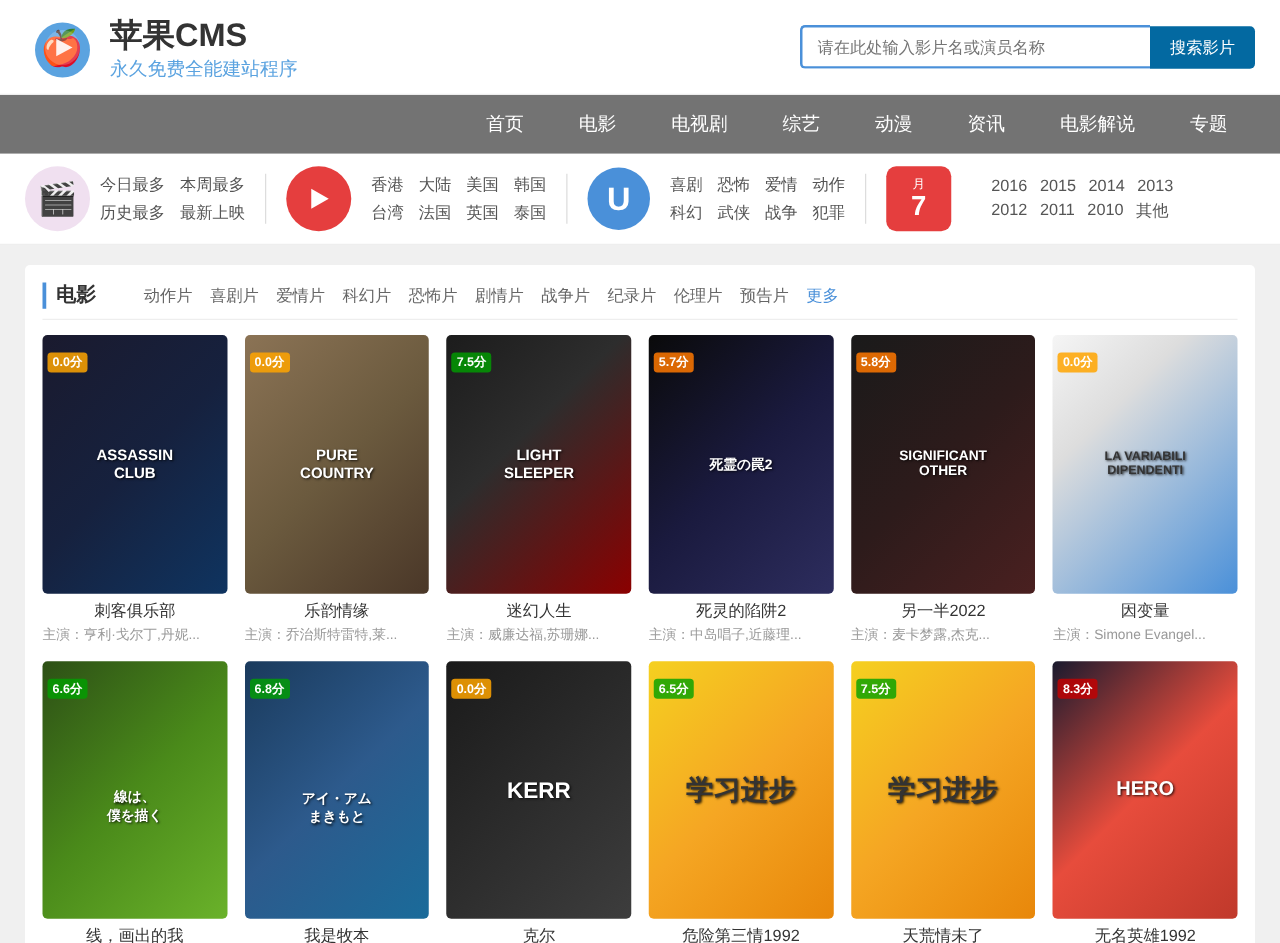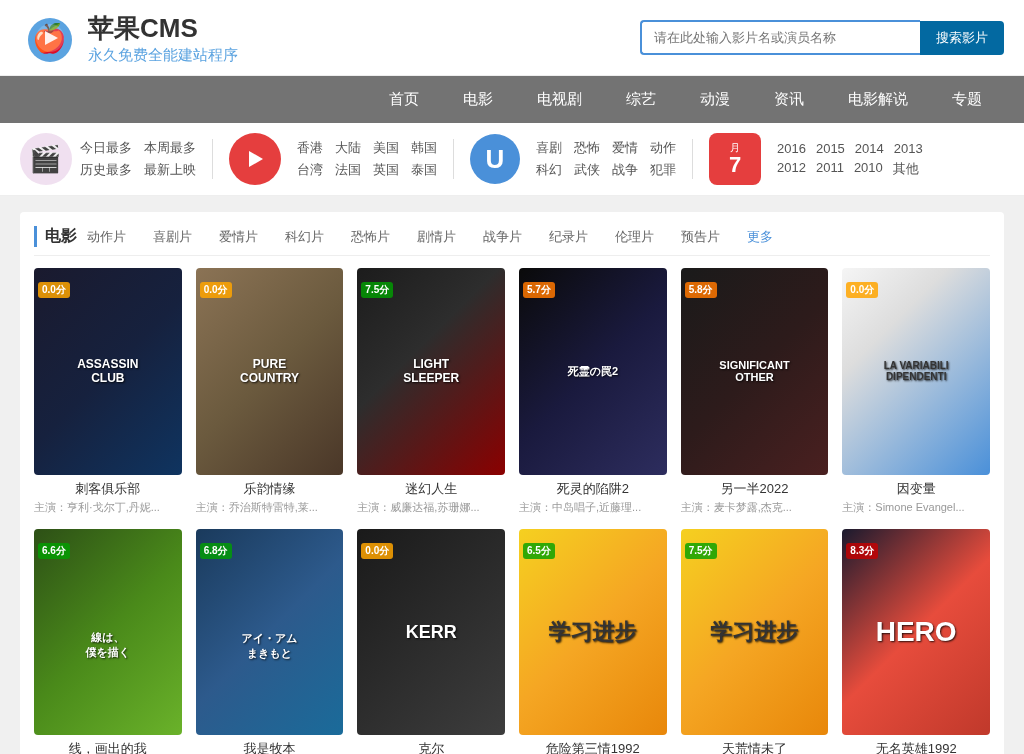--- a/index.html
+++ b/index.html
@@ -20,30 +20,30 @@
     .nav-bar { background: #737373; display: flex; align-items: center; padding: 0 20px; justify-content: flex-end; }
     .nav-item { color: #fff; padding: 14px 22px; cursor: pointer; font-size: 15px; white-space: nowrap; }
 
     
     .filter-row { background: #fff; display: flex; align-items: center; padding: 10px 20px; gap: 16px; border-bottom: 1px solid #eee; }
     .filter-links-col { display: flex; flex-direction: column; gap: 4px; }
     .filter-links-row { display: flex; gap: 12px; }
     .filter-link { color: #555; cursor: pointer; font-size: 13px; white-space: nowrap; }
     .divider-v { width: 1px; height: 40px; background: #ddd; flex-shrink: 0; }
     .genre-links { display: flex; flex-direction: column; gap: 4px; }
-    .year-links { display: flex; flex-direction: column; gap: 4px; }
+    .year-links { display: flex; flex-direction: column; gap: 4px; margin-left: 16px; }
     .year-row { display: flex; gap: 10px; }
     .year-link { color: #555; cursor: pointer; font-size: 13px; }
 
     
     .main { padding: 16px 20px; }
     .section { background: #fff; border-radius: 4px; padding: 14px; margin-bottom: 16px; }
     .section-header { display: flex; align-items: center; gap: 10px; margin-bottom: 12px; border-bottom: 1px solid #eee; padding-bottom: 8px; }
     .section-title { font-size: 16px; font-weight: bold; color: #333; border-left: 3px solid #4a90d9; padding-left: 8px; }
-    .section-tabs { display: flex; gap: 27px; flex-wrap: wrap; }
+    .section-tabs { display: flex; gap: 14px; flex-wrap: wrap; margin-left: 28px; }
     .section-tab { color: #666; cursor: pointer; font-size: 13px; }
     .section-tab-more { margin-left: auto; color: #4a90d9; cursor: pointer; font-size: 13px; }
 
     
     .movie-grid { display: grid; grid-template-columns: repeat(6, 1fr); gap: 14px; }
     .movie-card { cursor: pointer; }
     .movie-poster { position: relative; width: 100%; padding-bottom: 140%; background: #888; border-radius: 4px; overflow: hidden; }
     .movie-score { position: absolute; top: 4px; left: 4px; background: rgba(255,165,0,0.85); color: #fff; font-size: 10px; padding: 1px 4px; border-radius: 3px; font-weight: bold; margin-top: 10px; }
     .movie-score.green { background: rgba(0,160,0,0.8); }
     .movie-score.red { background: rgba(200,0,0,0.8); }
@@ -304,21 +304,21 @@
         <div class="movie-poster poster-11">
           <div class="poster-text" style="font-size:22px;color:#333;">学习进步</div>
           <span class="movie-score green">7.5分</span>
         </div>
         <div class="movie-title">天荒情未了</div>
 
       </div>
 
       <div class="movie-card">
         <div class="movie-poster poster-12">
-          <div class="poster-text" style="font-size:28px;font-weight:bold;">HERO</div>
+          <div class="poster-text" style="font-size:16px;font-weight:bold;">HERO</div>
           <span class="movie-score red">8.3分</span>
         </div>
         <div class="movie-title">无名英雄1992</div>
 
       </div>
     </div>
   </div>
 
 </div>
 

